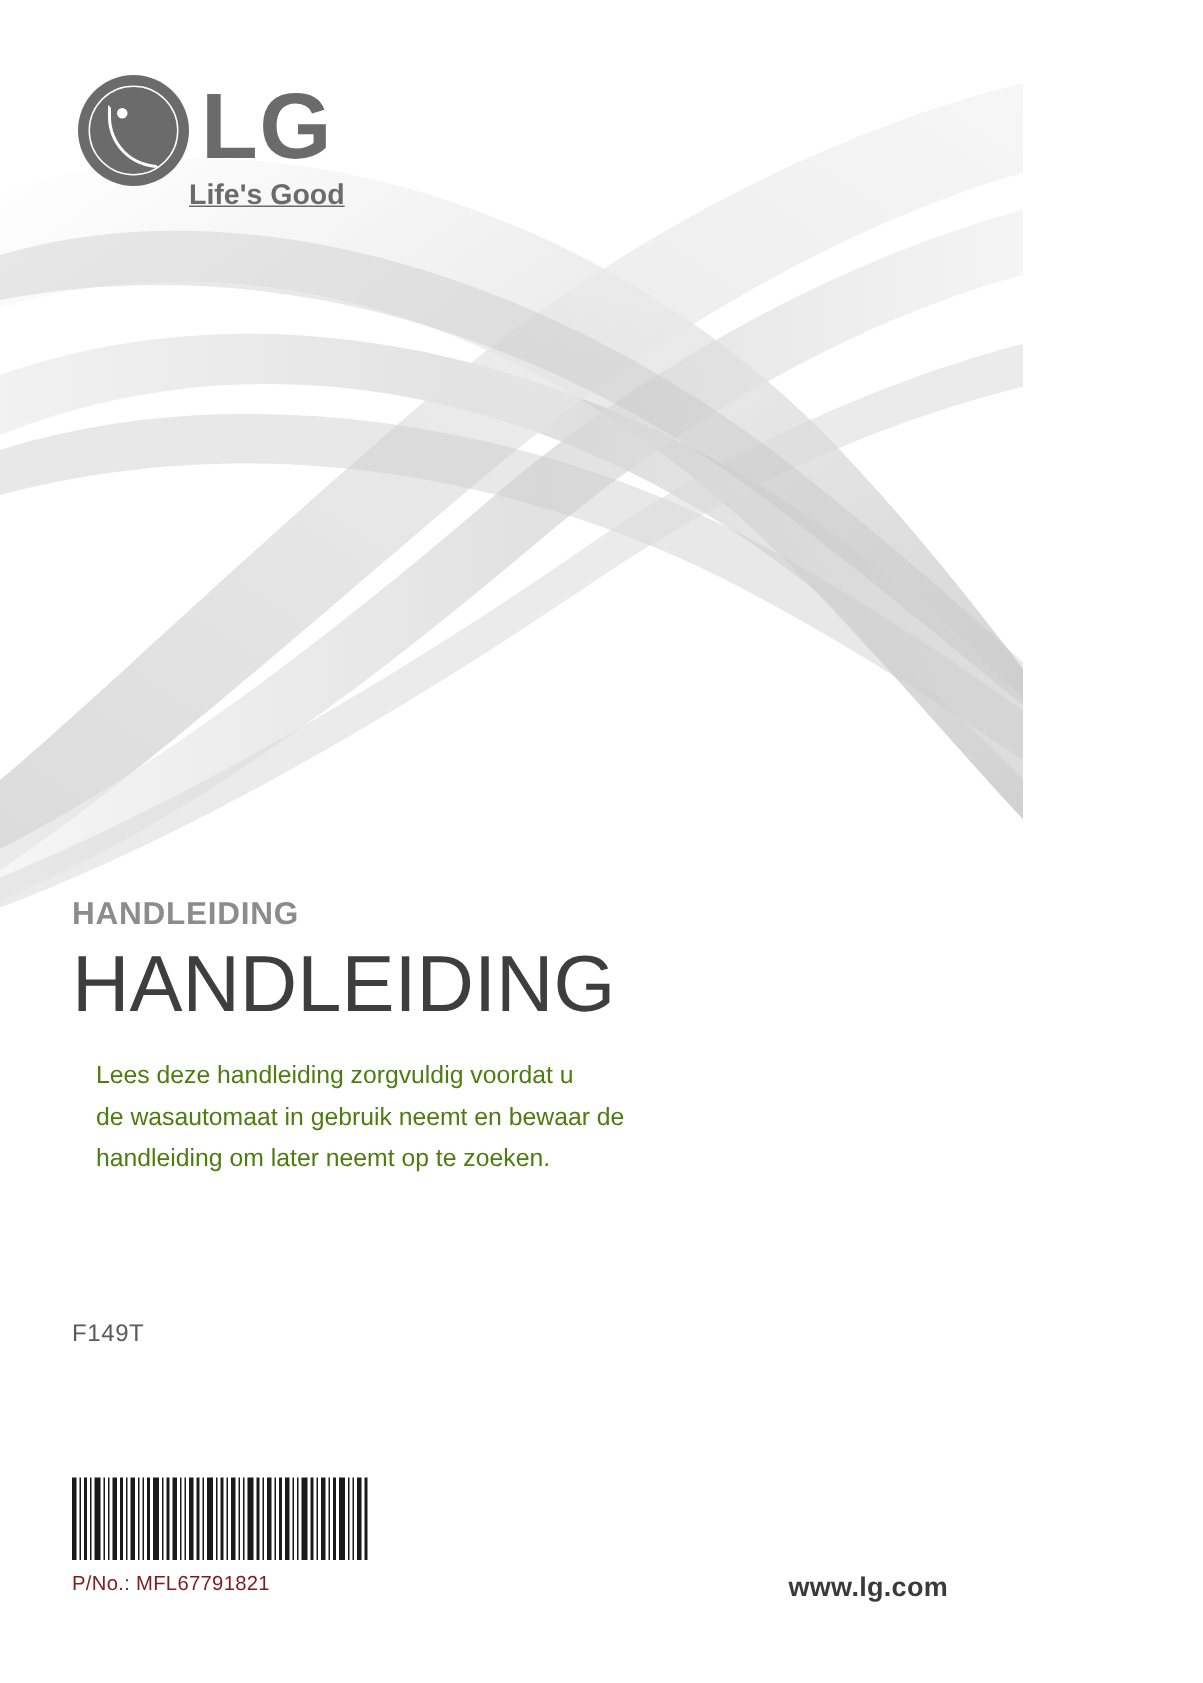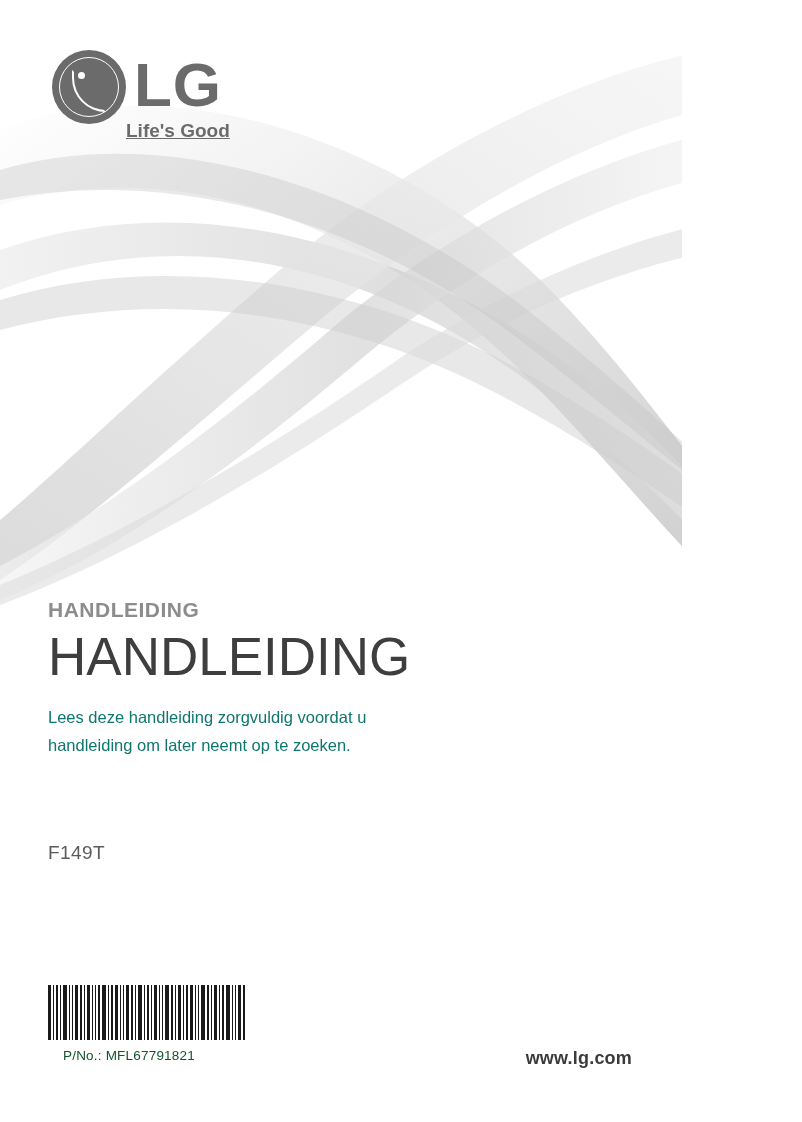--- a/index.html
+++ b/index.html
@@ -119,31 +119,31 @@
   .doc-title {
     font-size: 53px;
     font-weight: normal;
     color: #3e3e3e;
     letter-spacing: 0px;
     line-height: 1.12;
     margin: 0 0 18px 0;
   }
   .intro {
     font-size: 16.5px;
-    color: #0f766e;
+    color: #4d7c0f;
     line-height: 1.65;
-    margin: 0;
+    margin: 16px;
   }
   .intro div { white-space: nowrap; }
 
   .model {
     position: absolute;
     left: 48px;
-    top: 842px;
-    font-size: 19px;
+    top: 881px;
+    font-size: 16px;
     color: #5a5a5a;
     letter-spacing: 0.4px;
   }
 
   
   .barcode-block {
     position: absolute;
     left: 48px;
     top: 985px;
   }
@@ -154,23 +154,22 @@
   }
   .barcode i {
     display: block;
     height: 55px;
     background: #1a1a1a;
     margin-right: 2px;
   }
   .pno {
     margin-top: 8px;
     font-size: 13.5px;
-    color: #14532d;
+    color: #7f1d1d;
     letter-spacing: 0.2px;
-    margin-left: 15px;
   }
 
   .website {
     position: absolute;
     right: 50px;
     top: 1048px;
     font-size: 18px;
     font-weight: bold;
     color: #3a3a3a;
     letter-spacing: 0.2px;
@@ -235,20 +234,21 @@
     </div>
     <div class="logo-lg">LG</div>
     <div class="logo-tagline">Life's Good</div>
   </div>
 
   <div class="title-block">
     <p class="kicker">HANDLEIDING</p>
     <h1 class="doc-title">HANDLEIDING</h1>
     <div class="intro">
       <div>Lees deze handleiding zorgvuldig voordat u</div>
+      <div>de wasautomaat in gebruik neemt en bewaar de</div>
       <div>handleiding om later neemt op te zoeken.</div>
     </div>
   </div>
 
   <div class="model">F149T</div>
 
   <div class="barcode-block">
     <div class="barcode">
       <i style="width:3px"></i>
         <i style="width:1px"></i>

